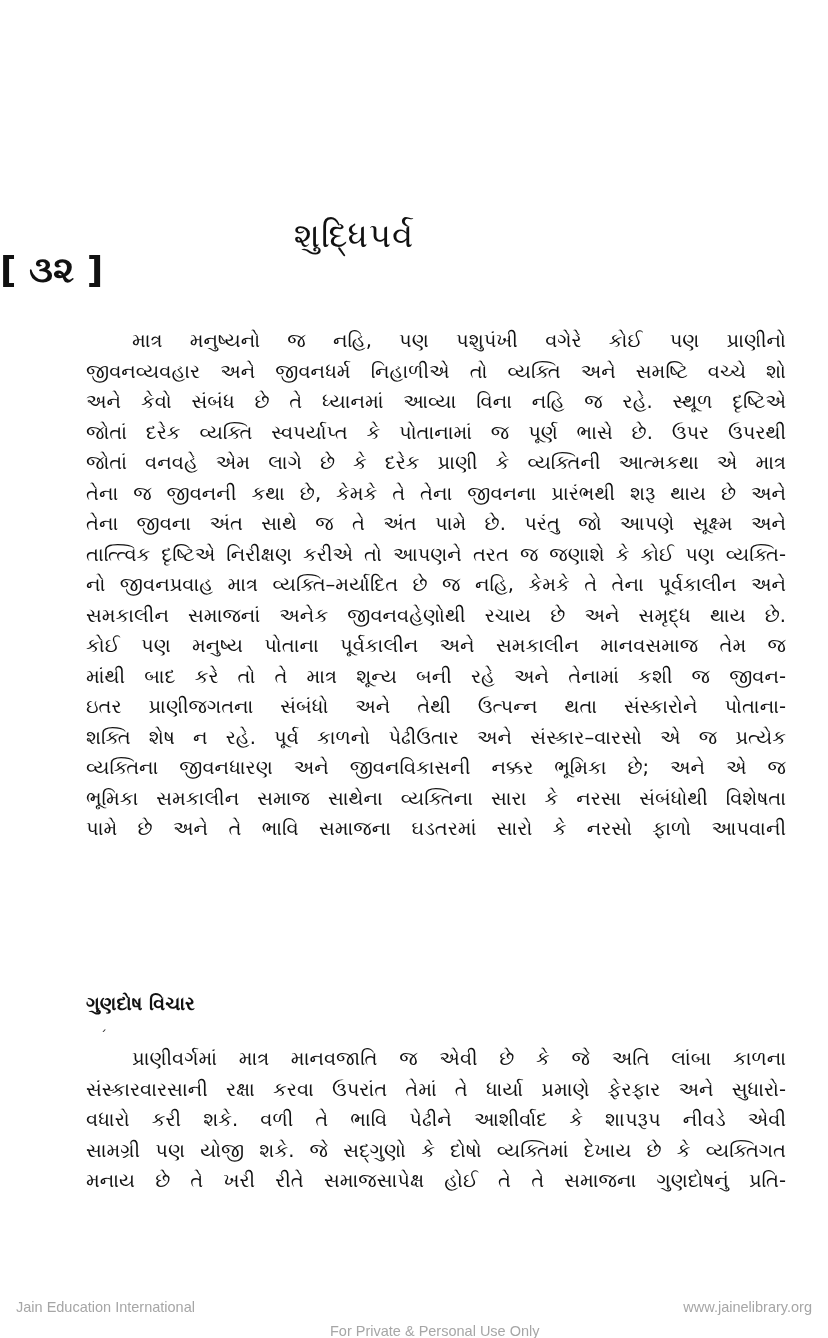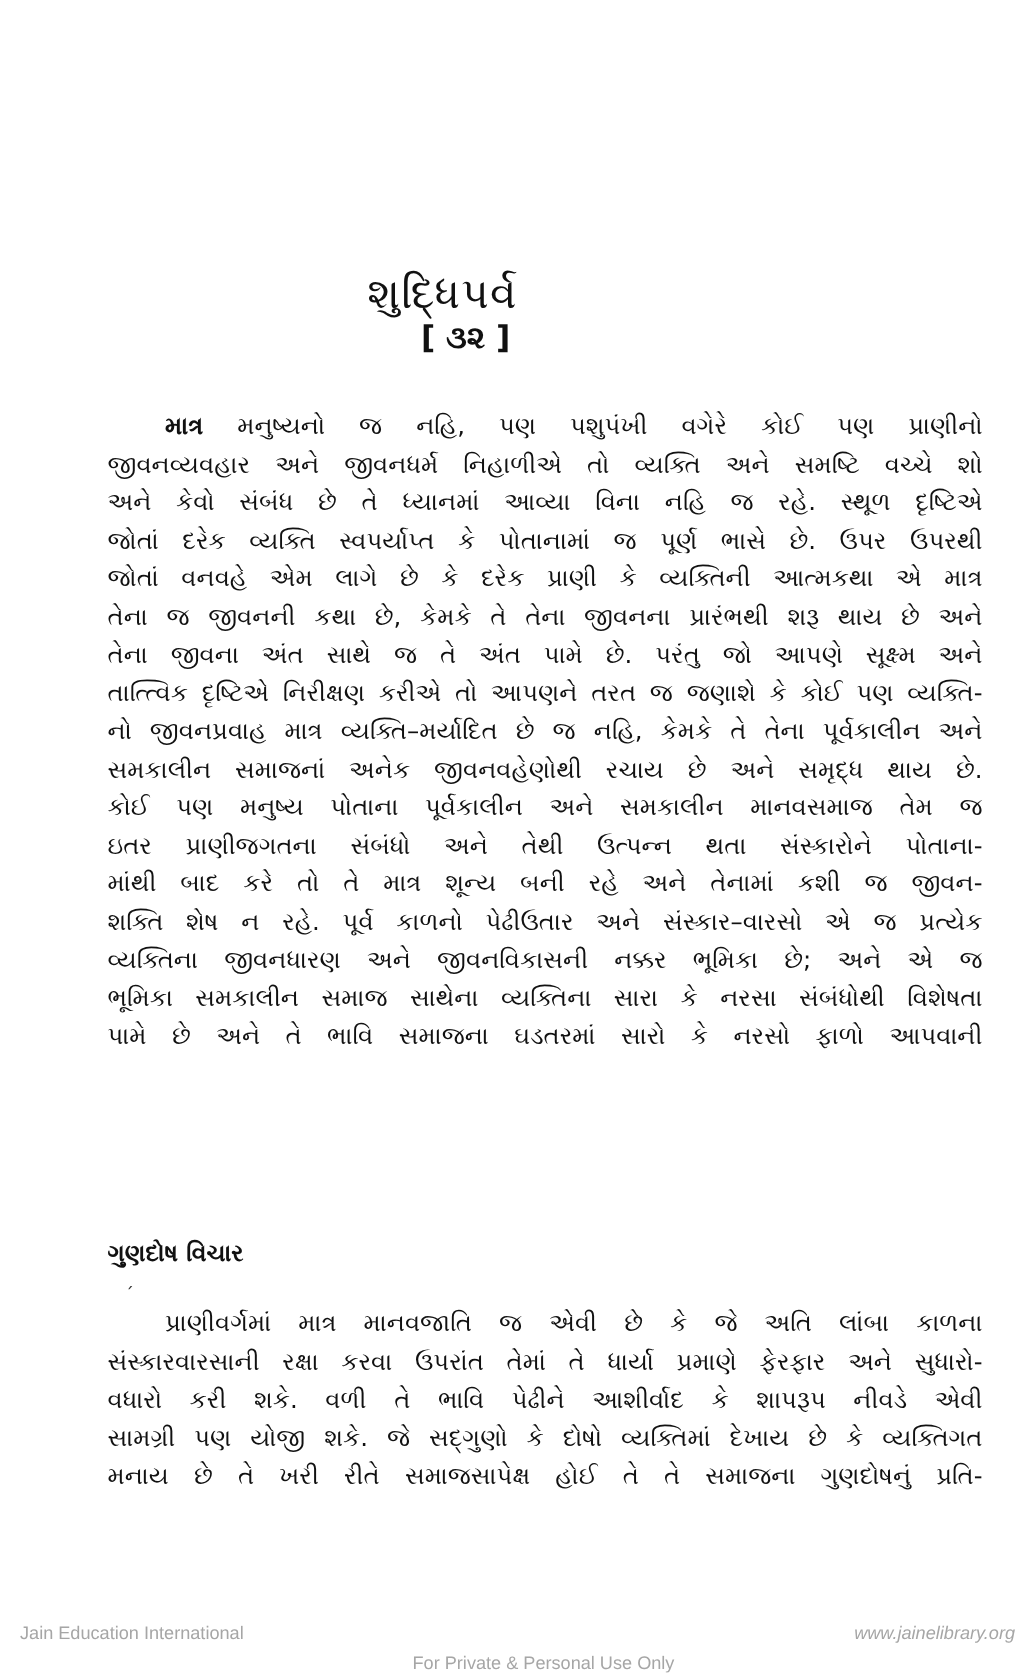--- a/index.html
+++ b/index.html
@@ -24,22 +24,21 @@
       font-size: 34px;
       line-height: 44px;
       font-weight: normal;
       letter-spacing: 1px;
     }
     .chapter-number {
       position: absolute;
       top: 250px;
       left: 0;
       width: 745px;
-      text-align: center;
-      font-size: 25px;
+      font-size: 36px;
       line-height: 40px;
       font-weight: bold;
     }
     .text-block {
       position: absolute;
       left: 86px;
       width: 700px;
     }
     .line {
       display: block;
@@ -51,21 +50,21 @@
       text-align-last: justify;
       overflow: visible;
     }
     .line.last {
       text-align-last: justify;
     }
     .line.indent {
       padding-left: 46px;
     }
     .bold-lead {
-      font-weight: bold;
+      font-weight: normal;
     }
     .para1 {
       top: 326px;
     }
     .subheading {
       position: absolute;
       top: 988px;
       left: 86px;
       font-size: 19px;
       font-weight: bold;
@@ -92,21 +91,21 @@
       font-size: 14.5px;
       color: #a6a6a6;
     }
     .footer span {
       position: absolute;
       top: 0;
       line-height: 22px;
     }
     .footer .f-left { left: 16px; }
     .footer .f-center { left: 330px; margin-top: 24px; }
-    .footer .f-right { right: 16px; font-style: italic; }
+    .footer .f-right { right: 16px; }
   </style>
 </head>
 <body>
 
 <div>
 
   <h1 class="page-title">શુદ્ધિપર્વ</h1>
   <div class="chapter-number">[ ૩૨ ]</div>
 
   <div class="text-block para1">
@@ -114,22 +113,22 @@
     <span class="line">જીવનવ્યવહાર અને જીવનધર્મ નિહાળીએ તો વ્યક્તિ અને સમષ્ટિ વચ્ચે શો</span>
     <span class="line">અને કેવો સંબંધ છે તે ધ્યાનમાં આવ્યા વિના નહિ જ રહે. સ્થૂળ દૃષ્ટિએ</span>
     <span class="line">જોતાં દરેક વ્યક્તિ સ્વપર્યાપ્ત કે પોતાનામાં જ પૂર્ણ ભાસે છે. ઉપર ઉપરથી</span>
     <span class="line">જોતાં વનવહે એમ લાગે છે કે દરેક પ્રાણી કે વ્યક્તિની આત્મકથા એ માત્ર</span>
     <span class="line">તેના જ જીવનની કથા છે, કેમકે તે તેના જીવનના પ્રારંભથી શરૂ થાય છે અને</span>
     <span class="line">તેના જીવના અંત સાથે જ તે અંત પામે છે. પરંતુ જો આપણે સૂક્ષ્મ અને</span>
     <span class="line">તાત્ત્વિક દૃષ્ટિએ નિરીક્ષણ કરીએ તો આપણને તરત જ જણાશે કે કોઈ પણ વ્યક્તિ-</span>
     <span class="line">નો જીવનપ્રવાહ માત્ર વ્યક્તિ–મર્યાદિત છે જ નહિ, કેમકે તે તેના પૂર્વકાલીન અને</span>
     <span class="line">સમકાલીન સમાજનાં અનેક જીવનવહેણોથી રચાય છે અને સમૃદ્ધ થાય છે.</span>
     <span class="line">કોઈ પણ મનુષ્ય પોતાના પૂર્વકાલીન અને સમકાલીન માનવસમાજ તેમ જ</span>
+    <span class="line">માંથી બાદ કરે તો તે માત્ર શૂન્ય બની રહે અને તેનામાં કશી જ જીવન-</span>
     <span class="line">ઇતર પ્રાણીજગતના સંબંધો અને તેથી ઉત્પન્ન થતા સંસ્કારોને પોતાના-</span>
-    <span class="line">માંથી બાદ કરે તો તે માત્ર શૂન્ય બની રહે અને તેનામાં કશી જ જીવન-</span>
     <span class="line">શક્તિ શેષ ન રહે. પૂર્વ કાળનો પેઢીઉતાર અને સંસ્કાર–વારસો એ જ પ્રત્યેક</span>
     <span class="line">વ્યક્તિના જીવનધારણ અને જીવનવિકાસની નક્કર ભૂમિકા છે; અને એ જ</span>
     <span class="line">ભૂમિકા સમકાલીન સમાજ સાથેના વ્યક્તિના સારા કે નરસા સંબંધોથી વિશેષતા</span>
     <span class="line">પામે છે અને તે ભાવિ સમાજના ઘડતરમાં સારો કે નરસો ફાળો આપવાની</span>
   </div>
 
   <div class="subheading">ગુણદોષ વિચાર</div>
 
   <span class="stray-mark">ˊ</span>
 

